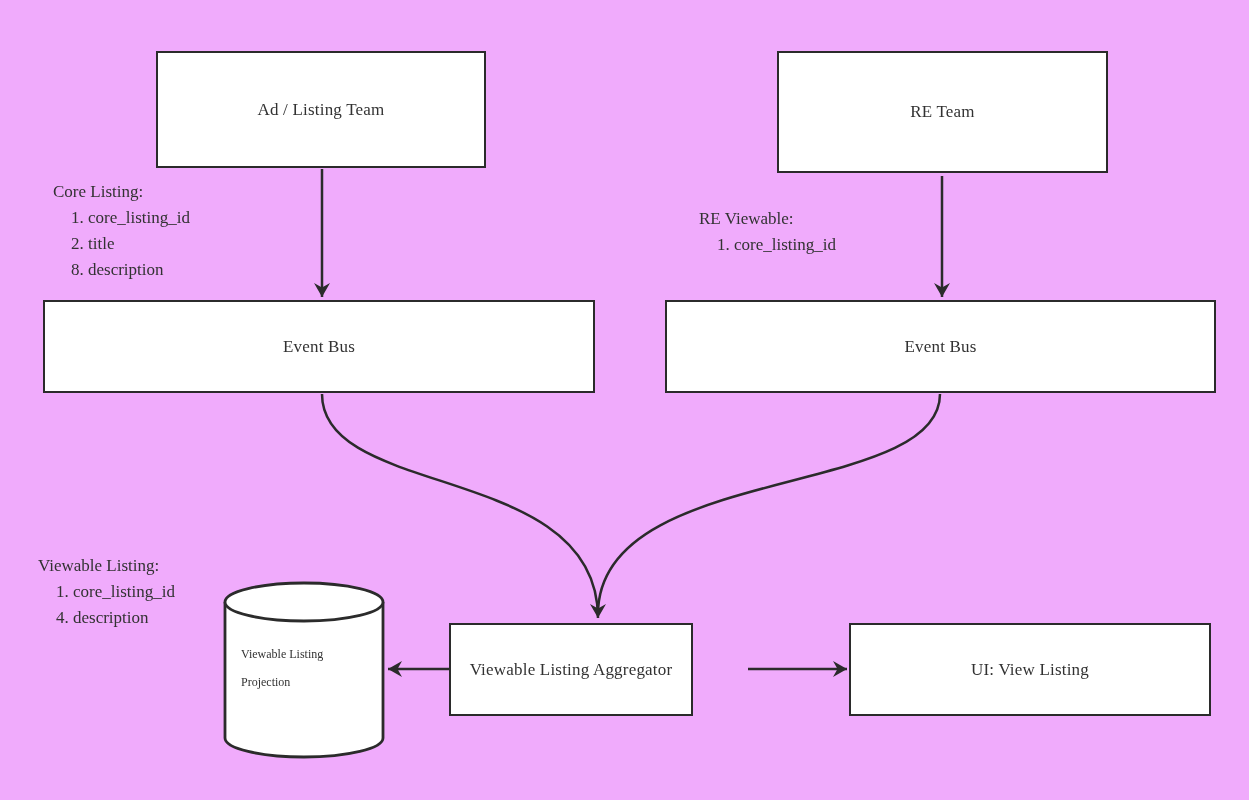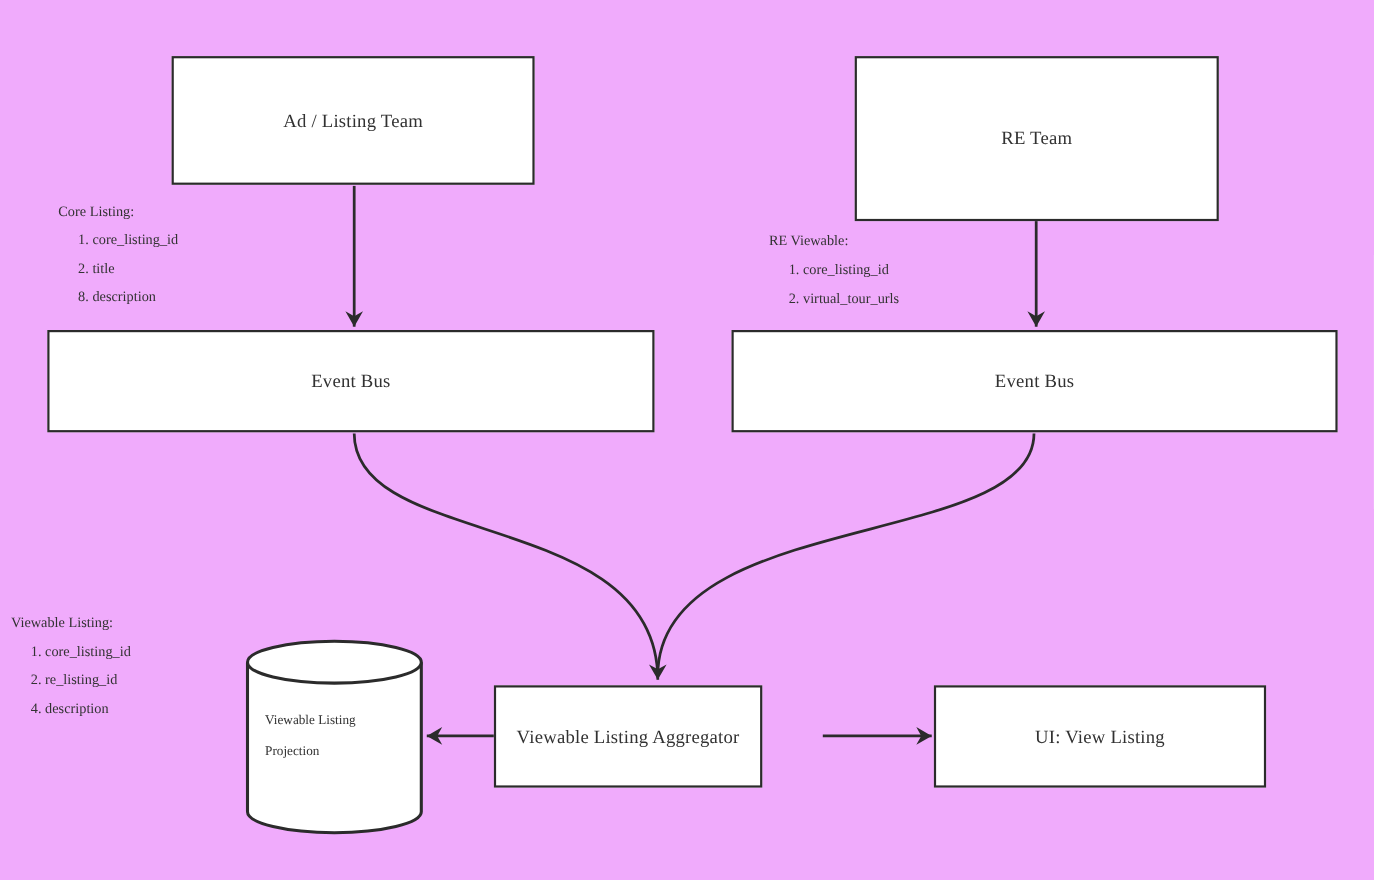--- a/index.html
+++ b/index.html
@@ -29,21 +29,21 @@
     display: flex;
     align-items: center;
     justify-content: center;
     font-size: 17px;
     letter-spacing: 0.2px;
     color: #323232;
     text-align: center;
   }
   .note {
     position: absolute;
-    font-size: 13px;
+    font-size: 17px;
     line-height: 26px;
     color: #323232;
     white-space: nowrap;
   }
   .note-item {
     padding-left: 18px;
   }
   .cyl-label {
     position: absolute;
     font-size: 12px;
@@ -79,58 +79,56 @@
     <g>
       <path d="M225,602 L225,738 A79,19 0 0 0 383,738 L383,602" fill="#ffffff" stroke="#2b2b2b" stroke-width="2.8"></path>
       <ellipse cx="304" cy="602" rx="79" ry="19" fill="#ffffff" stroke="#2b2b2b" stroke-width="2.8"></ellipse>
     </g>
   </svg>
 
   <div class="node" style="left:156px; top:51px; width:330px; height:117px;">
     <span>Ad / Listing Team</span>
   </div>
 
-  <div class="node" style="left:777px; top:51px; width:331px; height:150px;">
+  <div class="node" style="left:777px; top:51px; width:331px; height:122px;">
     <span>RE Team</span>
   </div>
 
   <div class="node" style="left:43px; top:300px; width:552px; height:93px;">
     <span>Event Bus</span>
   </div>
 
   <div class="node" style="left:665px; top:300px; width:551px; height:93px;">
     <span>Event Bus</span>
   </div>
 
   <div class="node" style="left:449px; top:623px; width:244px; height:93px;">
     <span>Viewable Listing Aggregator</span>
   </div>
 
-  <div class="node" style="left:849px; top:623px; width:302px; height:93px;">
+  <div class="node" style="left:849px; top:623px; width:362px; height:93px;">
     <span>UI: View Listing</span>
   </div>
 
   <div class="cyl-label" style="left:225px; top:640px; width:158px;">
     <div>Viewable Listing</div>
     <div>Projection</div>
   </div>
 
   <div class="note" style="left:53px; top:179px;">
     <div class="note-title">Core Listing:</div>
     <div class="note-item">1. core_listing_id</div>
     <div class="note-item">2. title</div>
     <div class="note-item">8. description</div>
   </div>
 
   <div class="note" style="left:699px; top:206px;">
     <div class="note-title">RE Viewable:</div>
     <div class="note-item">1. core_listing_id</div>
-    <div class="note-item">2. virtual_tour_urls</div>
   </div>
 
-  <div class="note" style="left:10px; top:553px;">
+  <div class="note" style="left:38px; top:553px;">
     <div class="note-title">Viewable Listing:</div>
     <div class="note-item">1. core_listing_id</div>
-    <div class="note-item">2. re_listing_id</div>
     <div class="note-item">4. description</div>
   </div>
 
 </div>
 
 </body></html>

